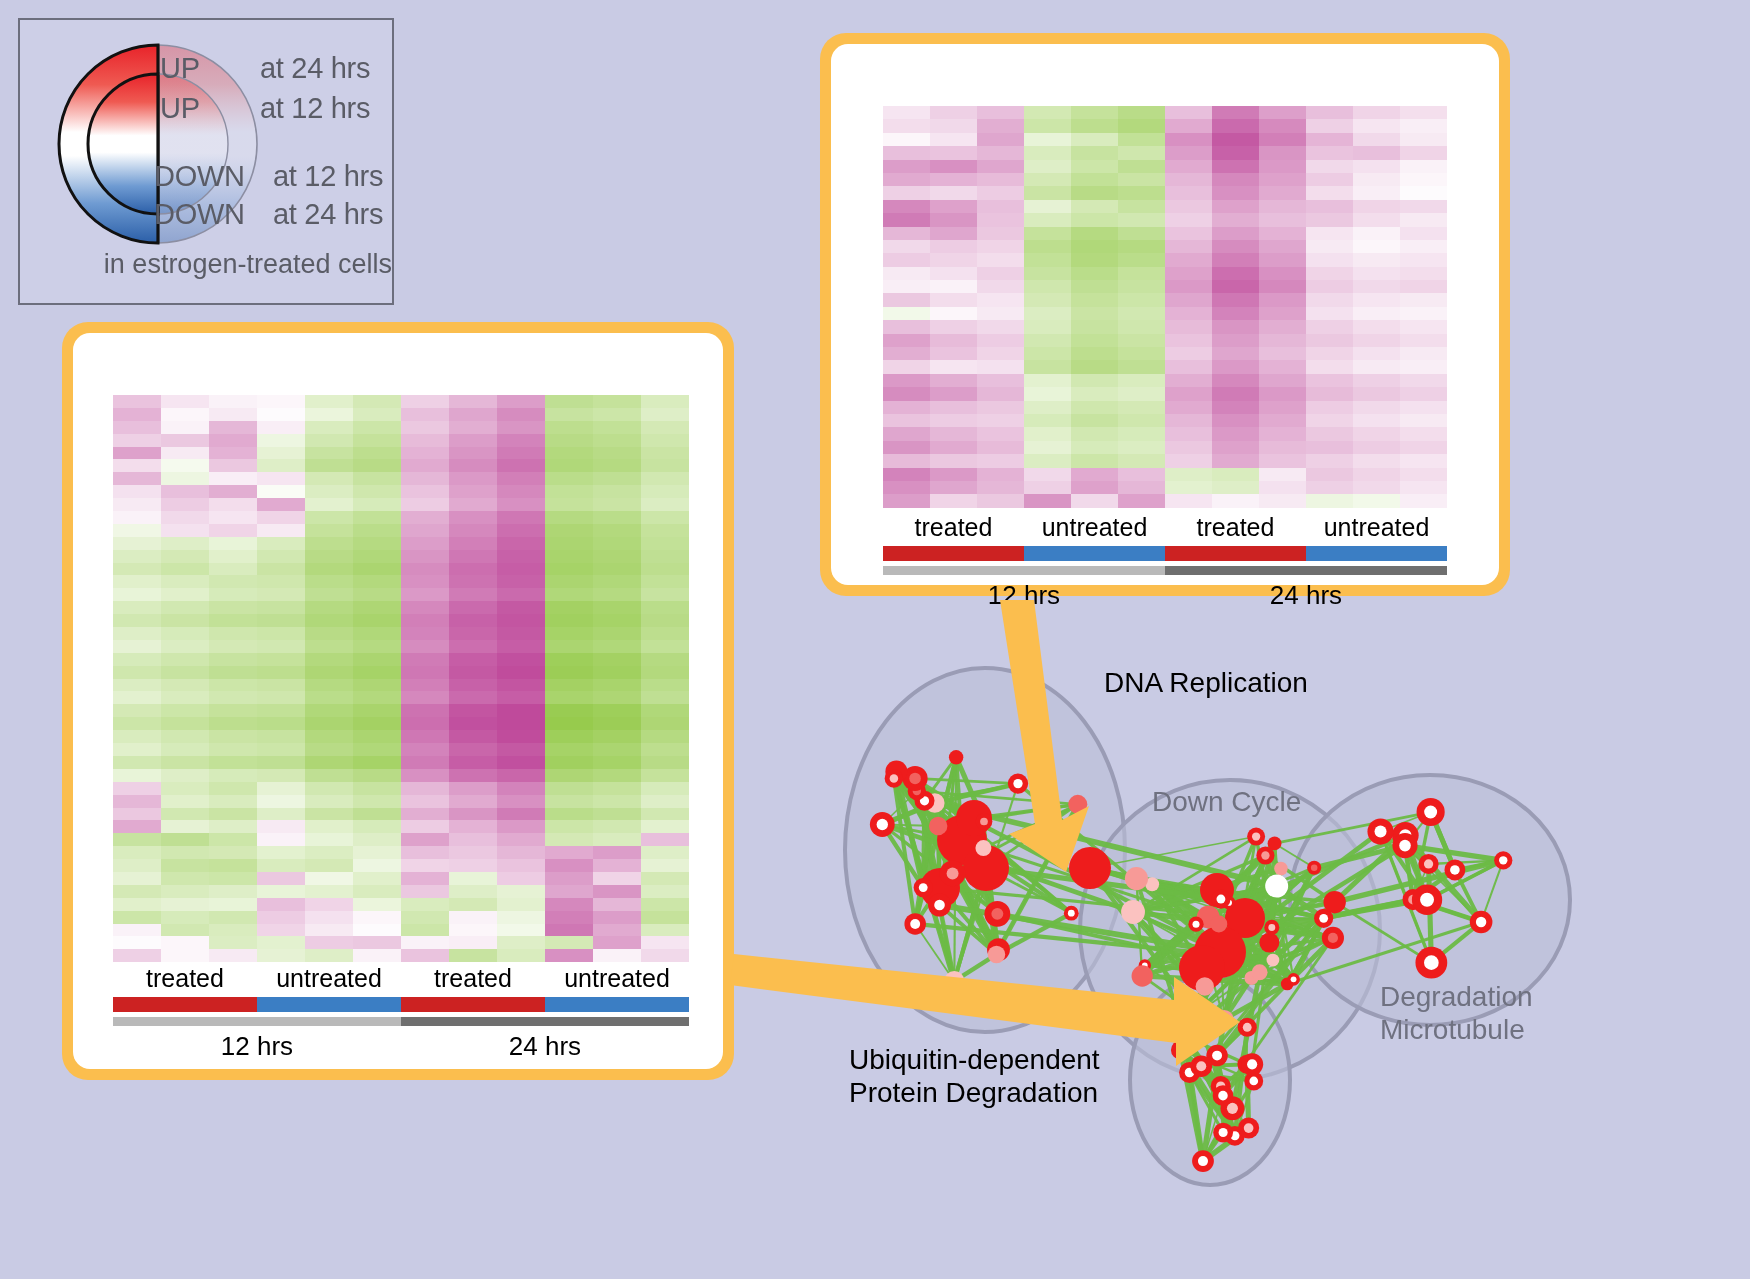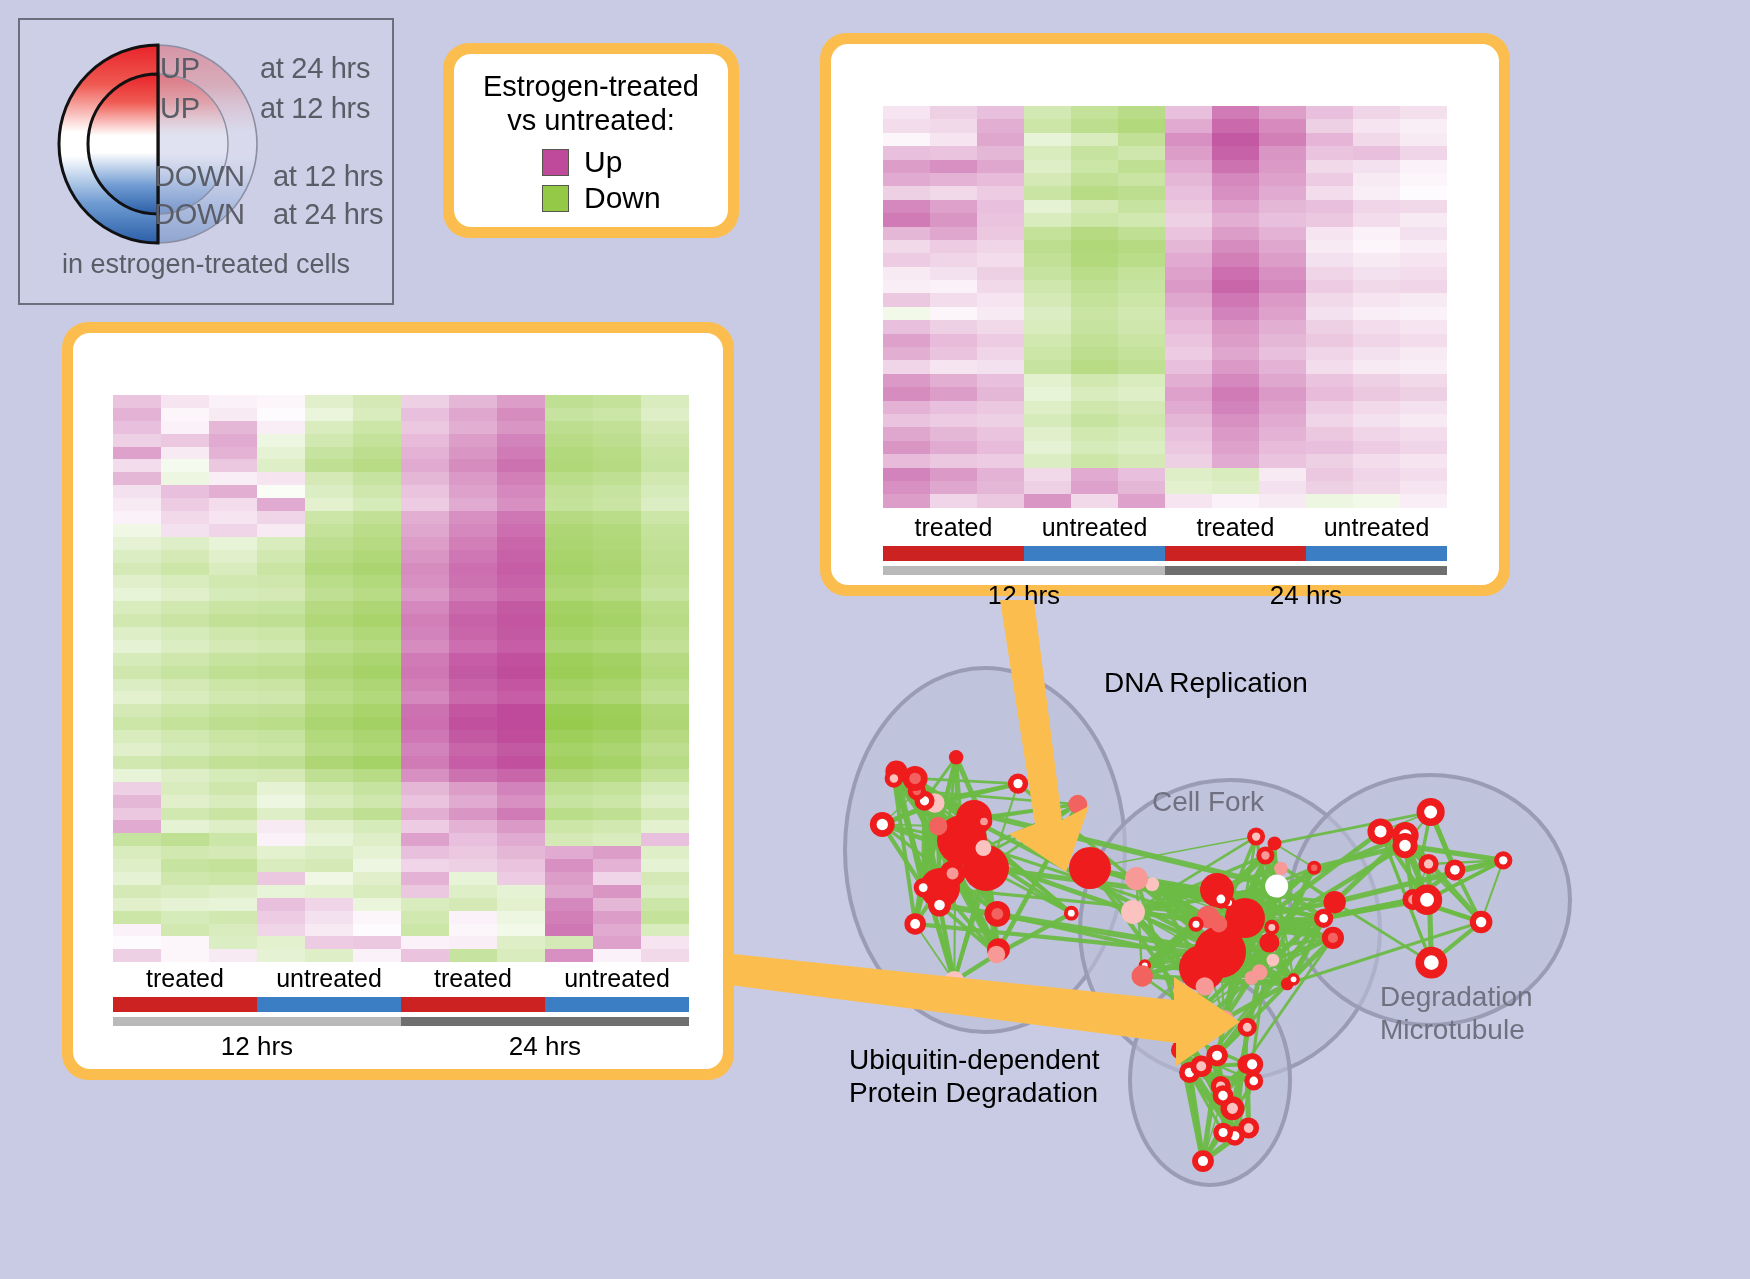--- a/index.html
+++ b/index.html
@@ -17,21 +17,21 @@
     position:absolute;left:18px;top:18px;width:376px;height:287px;
     background:#cdcfe7;border:2px solid #6c6e7d;box-sizing:border-box;
   }
   .scale-rings{position:absolute;left:36px;top:22px;width:205px;height:205px;}
   .scale-rings svg{display:block;}
   .ring-lbl{
     position:absolute;color:#5a5c66;font-size:29px;letter-spacing:-0.3px;
     white-space:nowrap;
   }
   .legend-foot{
-    position:absolute;left:0;right:0;top:228px;text-align:center;
+    position:absolute;left:0;right:0;top:228px;text-align:right;
     color:#5a5c66;font-size:27px;line-height:1.25;
   }
 
   
   .panel{
     position:absolute;background:#fbbe4e;border-radius:26px;
     box-sizing:border-box;padding:11px;
   }
   .panel-inner{
     width:100%;height:100%;background:#ffffff;border-radius:17px;
@@ -125,38 +125,20 @@
     <div class="ring-lbl" style="left:134px;top:140px;">DOWN</div>
     <div class="ring-lbl" style="left:253px;top:140px;">at 12 hrs</div>
     <div class="ring-lbl" style="left:134px;top:178px;">DOWN</div>
     <div class="ring-lbl" style="left:253px;top:178px;">at 24 hrs</div>
 
     <div class="legend-foot">
       <div>in estrogen-treated cells</div>
     </div>
   </div>
 
-  <div class="panel" id="estrogen-key">
-    <div class="panel-inner">
-      <div class="key-head">
-        <div>Estrogen-treated</div>
-        <div>vs untreated:</div>
-      </div>
-      <div class="key-rows">
-        <div class="key-row">
-          <span class="swatch" style="background:#bf4a9b"></span>
-          <span class="kl">Up</span>
-        </div>
-        <div class="key-row">
-          <span class="swatch" style="background:#93c947"></span>
-          <span class="kl">Down</span>
-        </div>
-      </div>
-    </div>
-  </div>
 
   <div class="panel" id="panel-replication">
     <div class="panel-inner">
       <div class="hm-wrap" id="hm-rep-wrap" style="left:52px;top:62px;">
         <div class="hm" id="hm-rep" style="grid-template-columns: repeat(12, 47px); grid-auto-rows: 13.4px;">
             <i style="background: rgb(246, 229, 241);"></i>
             <i style="background: rgb(238, 208, 229);"></i>
             <i style="background: rgb(232, 191, 220);"></i>
             <i style="background: rgb(211, 233, 179);"></i>
             <i style="background: rgb(197, 226, 155);"></i>
@@ -1619,21 +1601,21 @@
           <circle cx="462.1408349873402" cy="464.3282107733536" r="5.0817634753797964" fill="#ffffff"></circle>
           <circle cx="390.50921997179074" cy="449.9117139357994" r="9.574039221077244" fill="#ee1c1c"></circle>
           <circle cx="390.50921997179074" cy="449.9117139357994" r="4.404058041695532" fill="#ffffff"></circle>
           <circle cx="411.25105501311737" cy="466.21677266732604" r="10.81896123374764" fill="#ee1c1c"></circle>
           <circle cx="411.25105501311737" cy="466.21677266732604" r="4.976722167523914" fill="#fbc2c0"></circle>
         </g>
       </svg>
   </div>
 
   <div class="net-label" id="lbl-dna">DNA Replication</div>
-  <div class="net-label" id="lbl-cc">Cell Fork</div>
+  <div class="net-label" id="lbl-cc">Down Cycle</div>
   <div class="net-label" id="lbl-mt">
     <div>Degradation</div>
     <div>Microtubule</div>
   </div>
   <div class="net-label" id="lbl-ubq">
     <div>Ubiquitin-dependent</div>
     <div>Protein Degradation</div>
   </div>
 
   <svg id="arrows" viewBox="0 0 1750 1279">

